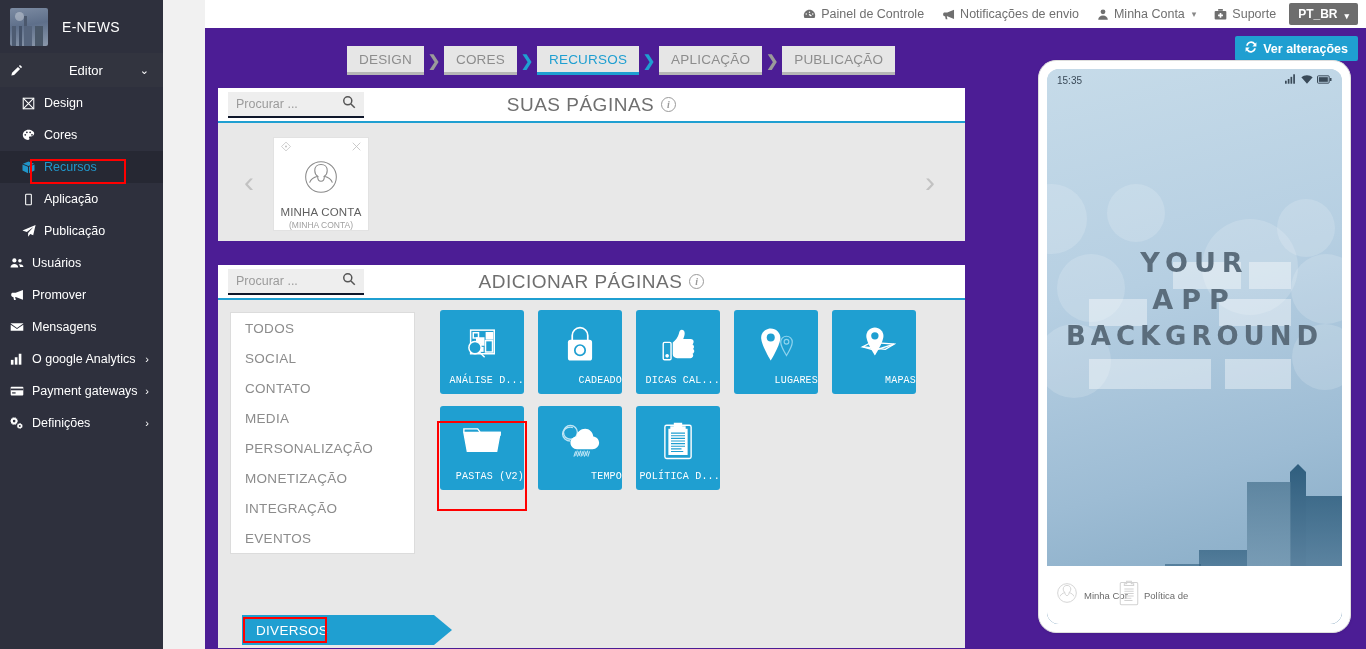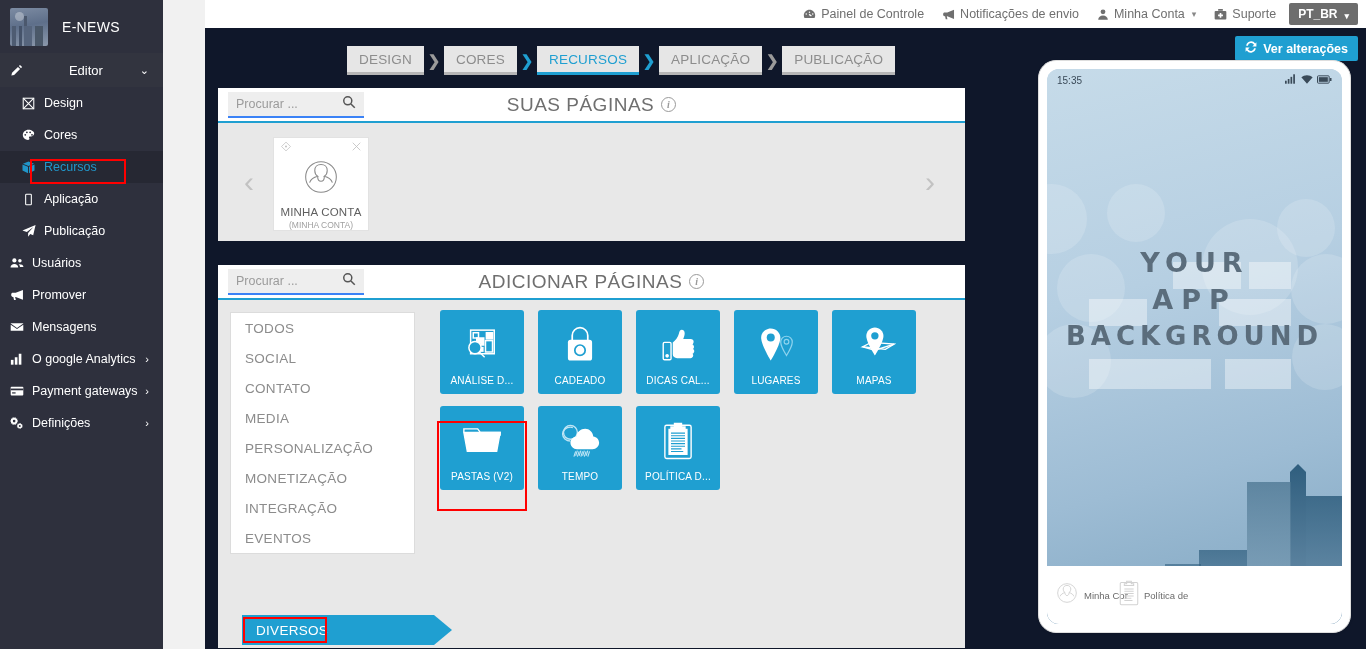--- a/index.html
+++ b/index.html
@@ -85,21 +85,21 @@
   .lang-btn {
     background: #6d6d6d; color: #fff; font-size: 12px; font-weight: bold;
     padding: 4px 9px; border-radius: 2px; display:flex; align-items:flex-end; gap:5px;
     margin-left: 4px; cursor: pointer;
   }
   .lang-btn .tb-caret { color:#fff; }
 
   
   .content {
     position: absolute; left: 205px; top: 28px;
-    width: 1161px; height: 621px; background: #0f172a;
+    width: 1161px; height: 621px; background: #4c1d95;
   }
   .changes-row { position:absolute; right: 8px; top: 8px; }
   .btn-changes {
     background: #1f9fd1; color: #fff; font-size: 12.5px; font-weight: bold;
     padding: 5px 10px; border-radius: 2px; display:inline-flex; align-items:center; gap:6px;
     cursor:pointer;
   }
 
   
   .breadcrumb {
@@ -128,21 +128,21 @@
     font-size: 19px; color:#6f6f6f; letter-spacing:.5px;
     display:flex; align-items:center; justify-content:center; gap:7px;
   }
   .info-icon {
     width:15px; height:15px; border-radius:50%; border:1px solid #9a9a9a;
     color:#9a9a9a; font-size:10px; line-height:13px; text-align:center;
     font-family:"Liberation Serif", serif; font-style:italic; font-weight:bold;
   }
   .search-box {
     position:relative; margin-left: 10px; width: 136px; height: 26px;
-    background:#eeeeee; border-bottom:2px solid #3b82f6;
+    background:#eeeeee; border-bottom:2px solid #0f172a;
     display:flex; align-items:center; padding: 0 8px;
     z-index: 2;
   }
   .search-box input {
     border:0; background:transparent; outline:none;
     font-size:12.5px; color:#8d8d8d; width: 100%;
     font-family:"Liberation Sans", sans-serif;
   }
   .search-box input::placeholder { color:#9b9b9b; }
   .search-ico { color:#555; flex:0 0 auto; }
@@ -185,22 +185,22 @@
     width: 100%; height: 100%; background:#1f9fd1;
     display:flex; align-items:center; padding-left: 14px;
     color:#fff; font-size: 13.5px; letter-spacing:.3px; cursor:pointer;
     clip-path: polygon(0 0, calc(100% - 18px) 0, 100% 50%, calc(100% - 18px) 100%, 0 100%);
   }
 
   .tiles { position:absolute; left: 222px; top: 10px; width: 520px; }
   .tile-row { display:flex; gap: 14px; margin-bottom: 12px; }
   .tile {
     width: 84px; height: 84px; background:#1f9fd1; border-radius: 3px;
-    display:flex; flex-direction:column; align-items:center; justify-content:flex-end;
-    cursor:pointer; position:relative; overflow:hidden;
+    display:flex; flex-direction:column; align-items:flex-end; justify-content:flex-end;
+    cursor:pointer; position:relative; overflow:hidden;font-family:Liberation Mono, monospace;
   }
   .tile-ico {
     position:absolute; top: 8px; left:0; right:0; height: 54px;
     display:flex; align-items:center; justify-content:center; color:#fff;
   }
   .tile-label {
     font-size: 10px; color:#ffffff; letter-spacing:.2px; margin-bottom: 8px;
     white-space:nowrap;
   }
 

